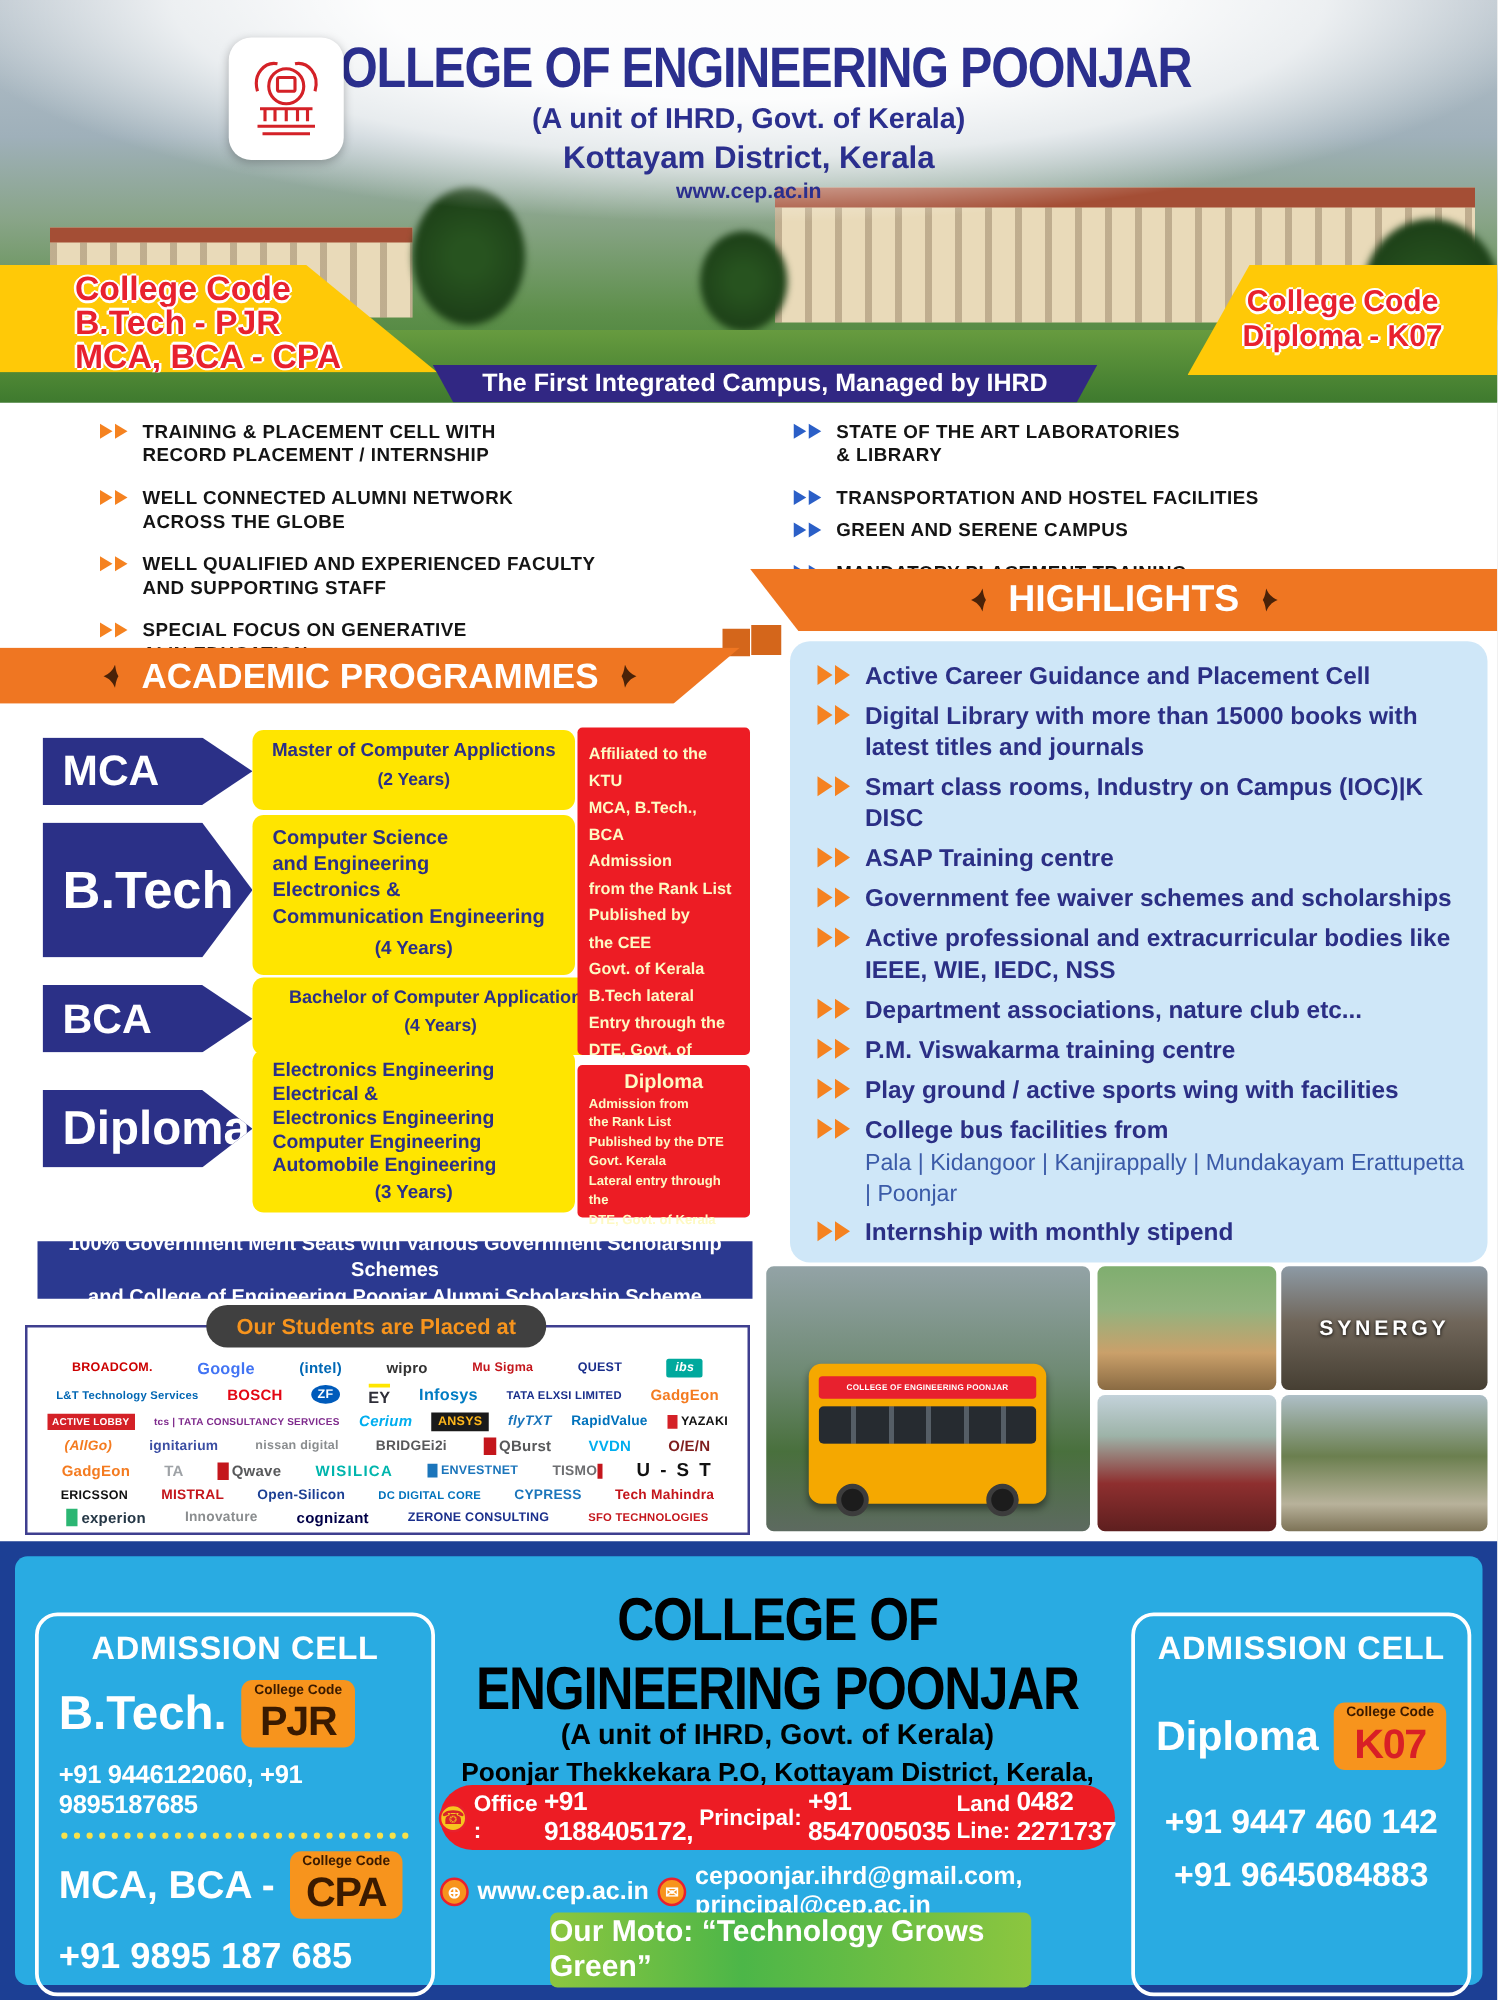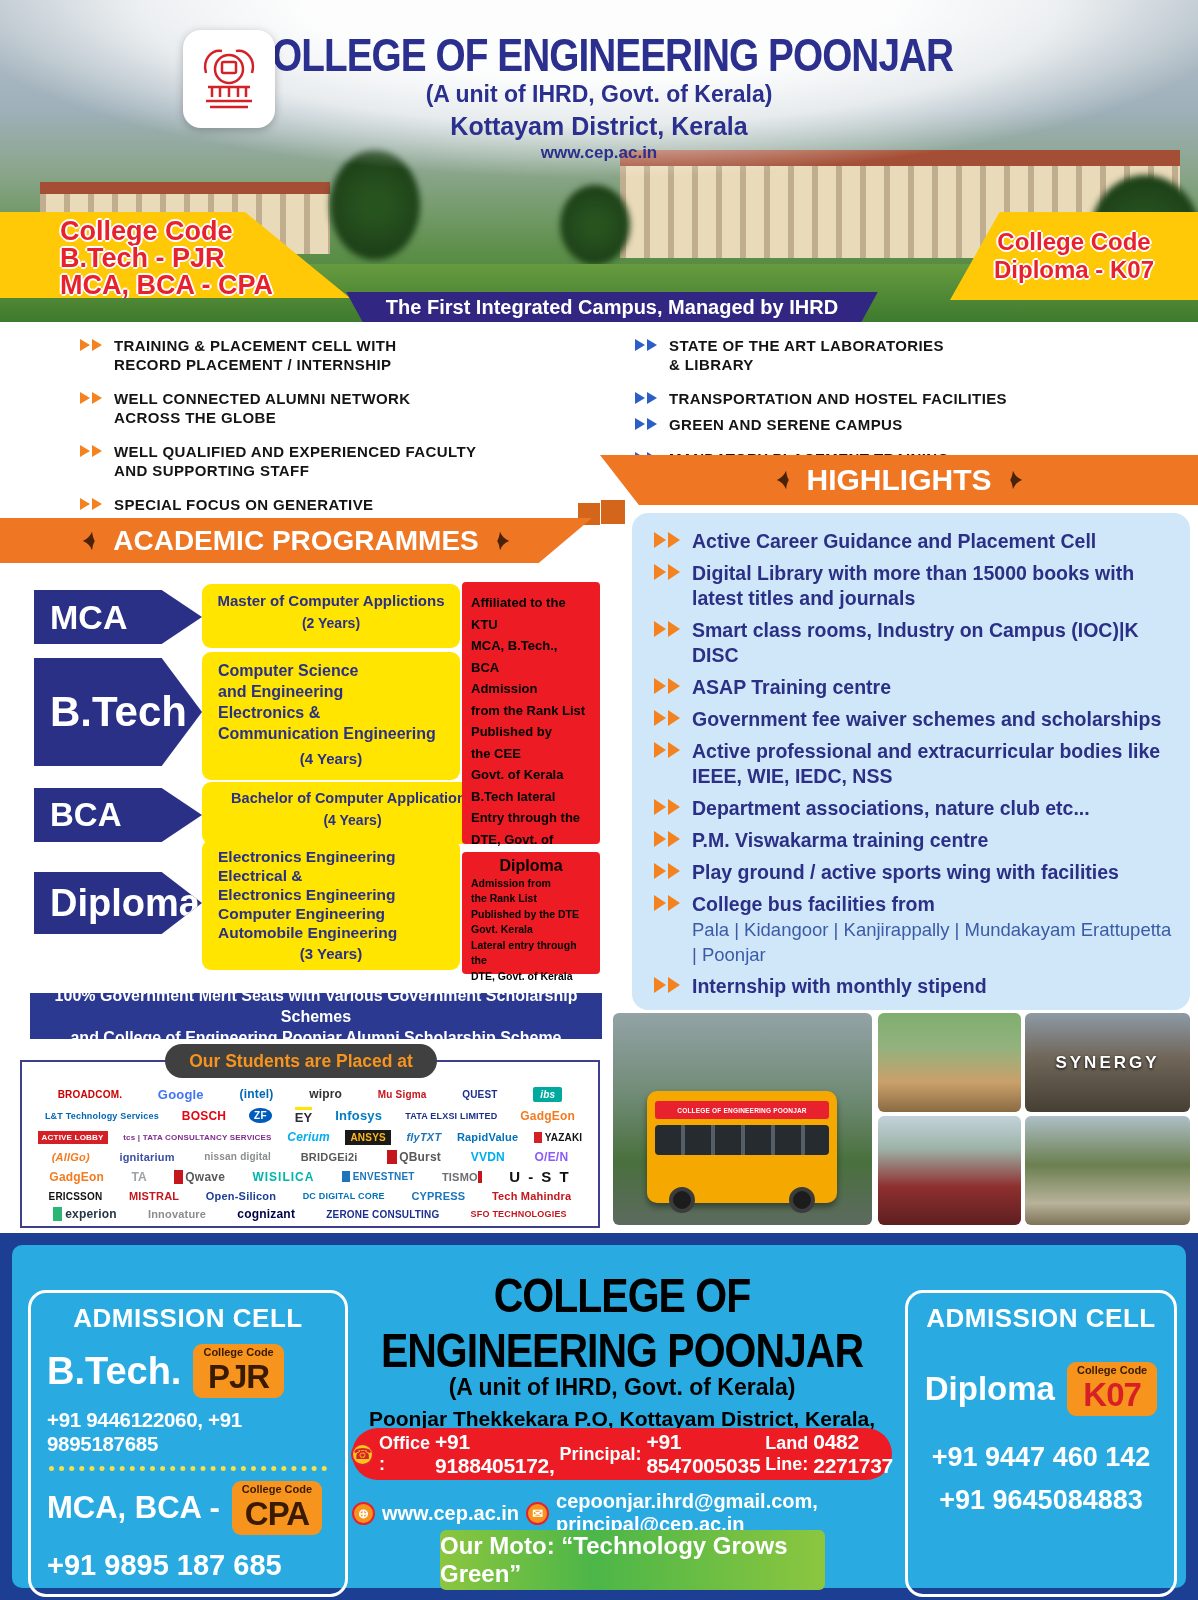--- a/index.html
+++ b/index.html
@@ -59,21 +59,21 @@
   .fold{position:absolute;background:#D4661B;z-index:1;}
   .flo{width:22px;height:22px;margin:0 10px;flex:0 0 auto;}
 
   
   .arrow{position:absolute;background:#2B3087;color:#fff;font-weight:800;display:flex;align-items:center;
     padding-left:16px;box-sizing:border-box;clip-path:polygon(0 0,76% 0,100% 50%,76% 100%,0 100%);z-index:1;}
   .ybox{position:absolute;background:#FFE500;border-radius:9px;color:#2B3087;font-weight:800;
     box-sizing:border-box;padding:8px 10px;z-index:1;}
   .ybox .c{text-align:center;}
   .ybox .l{text-align:left;padding-left:6px;}
-  .rbox{position:absolute;background:#ED1C24;color:#000000;font-weight:800;border-radius:4px;
+  .rbox{position:absolute;background:#ED1C24;color:#fef9c3;font-weight:800;border-radius:4px;
     box-sizing:border-box;padding:10px 9px;z-index:1;}
 
   .merit{position:absolute;left:30px;top:993px;width:572px;height:46px;background:#2B3990;color:#fff;
     font-size:16px;font-weight:700;display:flex;flex-direction:column;align-items:center;justify-content:center;
     line-height:21px;text-align:center;}
 
   
   .hlpanel{position:absolute;left:632px;top:513px;width:558px;height:497px;background:#CFE7F8;border-radius:16px;
     box-sizing:border-box;padding:16px 10px 8px 22px;display:flex;flex-direction:column;gap:7px;z-index:1;}
   .hlitem{display:flex;align-items:flex-start;}
@@ -497,21 +497,21 @@
       <span class="lg" data-bind="placements.logos.19.name" style="color:#0072BC;font-size:11px">RapidValue</span>
       <span class="lg" data-bind="placements.logos.20.name" style="color:#111;border-left:8px solid #D42127;padding-left:3px">YAZAKI</span>
     </div>
     <div class="lgrow">
       <span class="lg" data-bind="placements.logos.21.name" style="color:#F47B20;font-size:11px;font-style:italic">(AllGo)</span>
       <span class="lg" data-bind="placements.logos.22.name" style="color:#3B4EA3;font-size:11px">ignitarium</span>
       <span class="lg" data-bind="placements.logos.23.name" style="color:#8A8D8F">nissan digital</span>
       <span class="lg" data-bind="placements.logos.24.name" style="color:#58595B;font-size:11px">BRIDGEi2i</span>
       <span class="lg" data-bind="placements.logos.25.name" style="color:#58595B;font-size:12px;border-left:10px solid #C4161C;padding-left:2px">QBurst</span>
       <span class="lg" data-bind="placements.logos.26.name" style="color:#00AEEF;font-size:12px">VVDN</span>
-      <span class="lg" data-bind="placements.logos.27.name" style="color:#8b5cf6;font-size:12px">O/E/N</span>
+      <span class="lg" data-bind="placements.logos.27.name" style="color:#7f1d1d;font-size:12px">O/E/N</span>
     </div>
     <div class="lgrow">
       <span class="lg" data-bind="placements.logos.28.name" style="color:#F47B20;font-size:12px">GadgEon</span>
       <span class="lg" data-bind="placements.logos.29.name" style="color:#9EA2A6;font-size:12px">TA</span>
       <span class="lg" data-bind="placements.logos.30.name" style="color:#58595B;font-size:12px;border-left:9px solid #C4161C;padding-left:2px">Qwave</span>
       <span class="lg" data-bind="placements.logos.31.name" style="color:#00B5AD;font-size:12px;letter-spacing:1px">WISILICA</span>
       <span class="lg" data-bind="placements.logos.32.name" style="color:#1B75BB;border-left:8px solid #1B75BB;padding-left:3px">ENVESTNET</span>
       <span class="lg" data-bind="placements.logos.33.name" style="color:#6D6E71;font-size:11px;border-right:4px solid #C4161C">TISMO</span>
       <span class="lg" data-bind="placements.logos.34.name" style="color:#111;font-size:15px;letter-spacing:2px">U - S T</span>
     </div>

